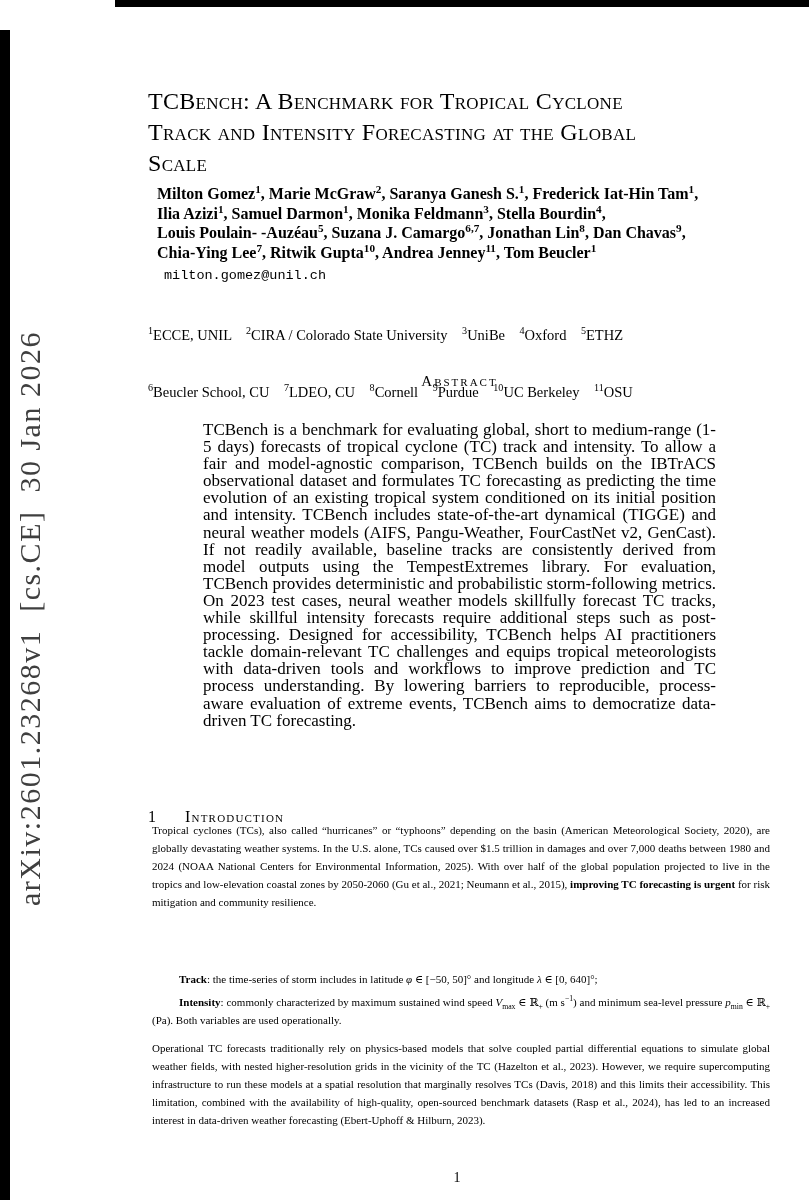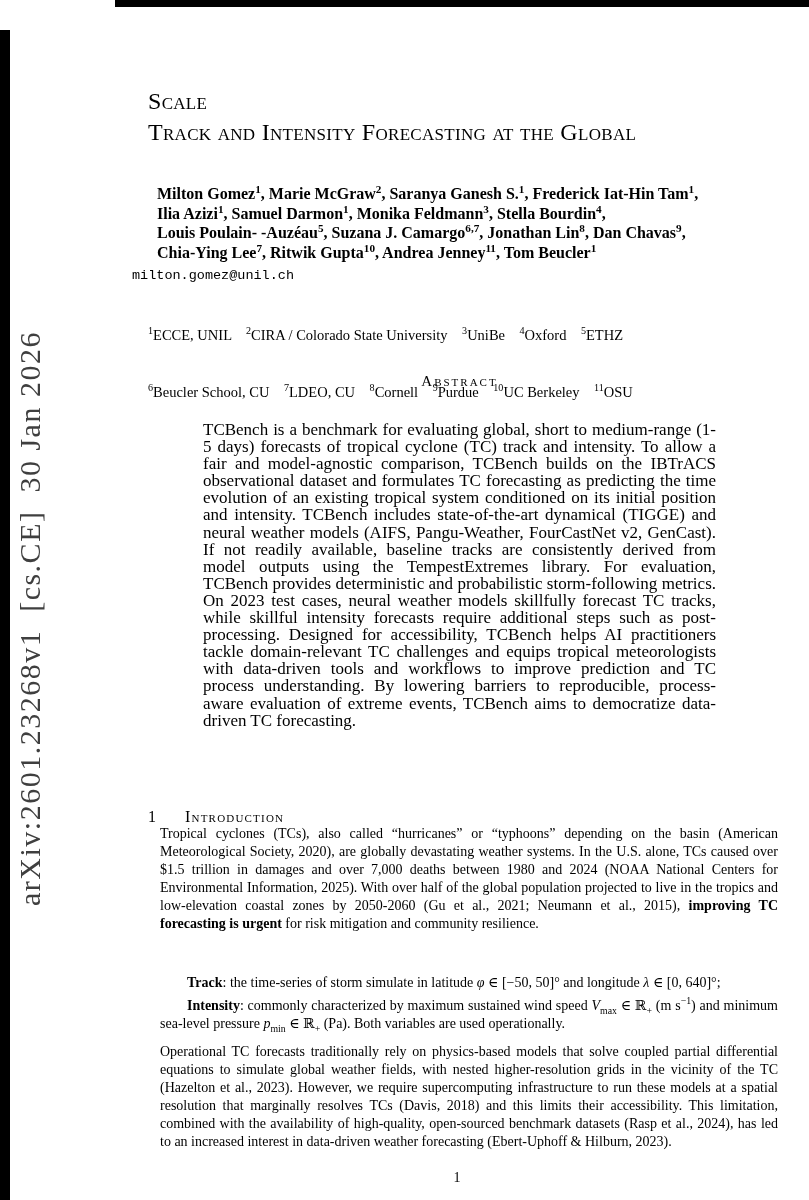--- a/index.html
+++ b/index.html
@@ -37,21 +37,21 @@
     font-size: 24px; line-height: 31px;
     font-weight: normal;
     font-variant: small-caps;
     letter-spacing: 0.3px;
   }
   .authors {
     position: absolute; left: 136px; top: 184px; width: 630px;
     font-size: 16px; line-height: 19.5px; margin-left: 21px;
   }
   .email {
-    position: absolute; left: 132px; top: 268px;
+    position: absolute; left: 164px; top: 268px;
     font-family: "Liberation Mono", "DejaVu Sans Mono", monospace;
     font-size: 13.5px;
   }
   .affils {
     position: absolute; left: 148px; top: 288px; width: 630px;
     font-size: 14.5px; line-height: 19px;
     white-space: pre-wrap;
   }
   .abs-heading {
     position: absolute; left: 203px; top: 373px; width: 513px;
@@ -66,22 +66,22 @@
   }
   .sec-heading {
     position: absolute; left: 148px; top: 762px;
     font-size: 16px;
     margin-top: 46px;
   }
   .sec-num { display: inline-block; width: 37px; }
   .sec-title { font-variant: small-caps; letter-spacing: 1.2px; }
 
   .para {
-    position: absolute; left: 160px; width: 618px;
-    font-size: 14px; line-height: 17.9px;
+    position: absolute; left: 152px; width: 618px;
+    font-size: 11px; line-height: 17.9px;
     text-align: justify;
   }
   .p1 { top: 811px; }
   .p2 { top: 936px; }
   .item1 { top: 960px; text-indent: 27px; }
   .item2 { top: 983px; text-indent: 27px; }
   .p3 { top: 1029px; }
 
   .page-num {
     position: absolute; left: 148px; top: 1170px; width: 618px;
@@ -98,22 +98,23 @@
 <body>
 
 <div class="canvas">
 
   <div class="bar-top"></div>
   <div class="bar-left"></div>
 
   <div class="watermark">arXiv:2601.23268v1  [cs.CE]  30 Jan 2026</div>
 
   <h1 class="title">
+    <div>TCBench: A Benchmark for Tropical Cyclone</div>
+    <div>Track and Intensity Forecasting at the Global</div>
     <div>Scale</div>
-    <div>Track and Intensity Forecasting at the Global</div>
   </h1>
 
   <div class="authors">
     <div><span class="seg-b">Milton Gomez</span><span class="seg-b seg-sup">1</span><span class="seg-b">, </span><span class="seg-b">Marie McGraw</span><span class="seg-b seg-sup">2</span><span class="seg-b">, </span><span class="seg-b">Saranya Ganesh S.</span><span class="seg-b seg-sup">1</span><span class="seg-b">, </span><span class="seg-b">Frederick Iat-Hin Tam</span><span class="seg-b seg-sup">1</span><span class="seg-b">,</span></div>
     <div><span class="seg-b">Ilia Azizi</span><span class="seg-b seg-sup">1</span><span class="seg-b">, </span><span class="seg-b">Samuel Darmon</span><span class="seg-b seg-sup">1</span><span class="seg-b">, </span><span class="seg-b">Monika Feldmann</span><span class="seg-b seg-sup">3</span><span class="seg-b">, </span><span class="seg-b">Stella Bourdin</span><span class="seg-b seg-sup">4</span><span class="seg-b">,</span></div>
     <div><span class="seg-b">Louis Poulain- -Auzéau</span><span class="seg-b seg-sup">5</span><span class="seg-b">, </span><span class="seg-b">Suzana J. Camargo</span><span class="seg-b seg-sup">6,7</span><span class="seg-b">, </span><span class="seg-b">Jonathan Lin</span><span class="seg-b seg-sup">8</span><span class="seg-b">, </span><span class="seg-b">Dan Chavas</span><span class="seg-b seg-sup">9</span><span class="seg-b">,</span></div>
     <div><span class="seg-b">Chia-Ying Lee</span><span class="seg-b seg-sup">7</span><span class="seg-b">, </span><span class="seg-b">Ritwik Gupta</span><span class="seg-b seg-sup">10</span><span class="seg-b">, </span><span class="seg-b">Andrea Jenney</span><span class="seg-b seg-sup">11</span><span class="seg-b">, </span><span class="seg-b">Tom Beucler</span><span class="seg-b seg-sup">1</span></div>
   </div>
 
   <div class="email">milton.gomez@unil.ch</div>
@@ -127,21 +128,21 @@
 
   <div class="abs-body">TCBench is a benchmark for evaluating global, short to medium-range (1-5 days) forecasts of tropical cyclone (TC) track and intensity. To allow a fair and model-agnostic comparison, TCBench builds on the IBTrACS observational dataset and formulates TC forecasting as predicting the time evolution of an existing tropical system conditioned on its initial position and intensity. TCBench includes state-of-the-art dynamical (TIGGE) and neural weather models (AIFS, Pangu-Weather, FourCastNet v2, GenCast). If not readily available, baseline tracks are consistently derived from model outputs using the TempestExtremes library. For evaluation, TCBench provides deterministic and probabilistic storm-following metrics. On 2023 test cases, neural weather models skillfully forecast TC tracks, while skillful intensity forecasts require additional steps such as post-processing. Designed for accessibility, TCBench helps AI practitioners tackle domain-relevant TC challenges and equips tropical meteorologists with data-driven tools and workflows to improve prediction and TC process understanding. By lowering barriers to reproducible, process-aware evaluation of extreme events, TCBench aims to democratize data-driven TC forecasting.</div>
 
   <div class="sec-heading">
     <span class="sec-num">1</span><span class="sec-title">Introduction</span>
   </div>
 
   <p class="para p1"><span>Tropical cyclones (TCs), also called “hurricanes” or “typhoons” depending on the basin (American Meteorological Society, 2020), are globally devastating weather systems. In the U.S. alone, TCs caused over $1.5 trillion in damages and over 7,000 deaths between 1980 and 2024 (NOAA National Centers for Environmental Information, 2025). With over half of the global population projected to live in the tropics and low-elevation coastal zones by 2050-2060 (Gu et al., 2021; Neumann et al., 2015), </span><span class="seg-b">improving TC forecasting is urgent</span><span> for risk mitigation and community resilience.</span></p>
 
 
-  <p class="para item1"><span class="seg-b">Track</span><span>: the time-series of storm simulate in latitude </span><span class="seg-i">φ</span><span> ∈ [−50, 50]° and longitude </span><span class="seg-i">λ</span><span> ∈ [0, 640]°;</span></p>
+  <p class="para item1"><span class="seg-b">Track</span><span>: the time-series of storm includes in latitude </span><span class="seg-i">φ</span><span> ∈ [−50, 50]° and longitude </span><span class="seg-i">λ</span><span> ∈ [0, 640]°;</span></p>
 
   <p class="para item2"><span class="seg-b">Intensity</span><span>: commonly characterized by maximum sustained wind speed </span><span class="seg-i">V</span><span class="seg-sub">max</span><span> ∈ ℝ</span><span class="seg-sub">+</span><span> (m s</span><span class="seg-sup">−1</span><span>) and minimum sea-level pressure </span><span class="seg-i">p</span><span class="seg-sub">min</span><span> ∈ ℝ</span><span class="seg-sub">+</span><span> (Pa). Both variables are used operationally.</span></p>
 
   <p class="para p3">Operational TC forecasts traditionally rely on physics-based models that solve coupled partial differential equations to simulate global weather fields, with nested higher-resolution grids in the vicinity of the TC (Hazelton et al., 2023). However, we require supercomputing infrastructure to run these models at a spatial resolution that marginally resolves TCs (Davis, 2018) and this limits their accessibility. This limitation, combined with the availability of high-quality, open-sourced benchmark datasets (Rasp et al., 2024), has led to an increased interest in data-driven weather forecasting (Ebert-Uphoff &amp; Hilburn, 2023).</p>
 
   <div class="page-num">1</div>
 
 </div>
 
 </body></html>

